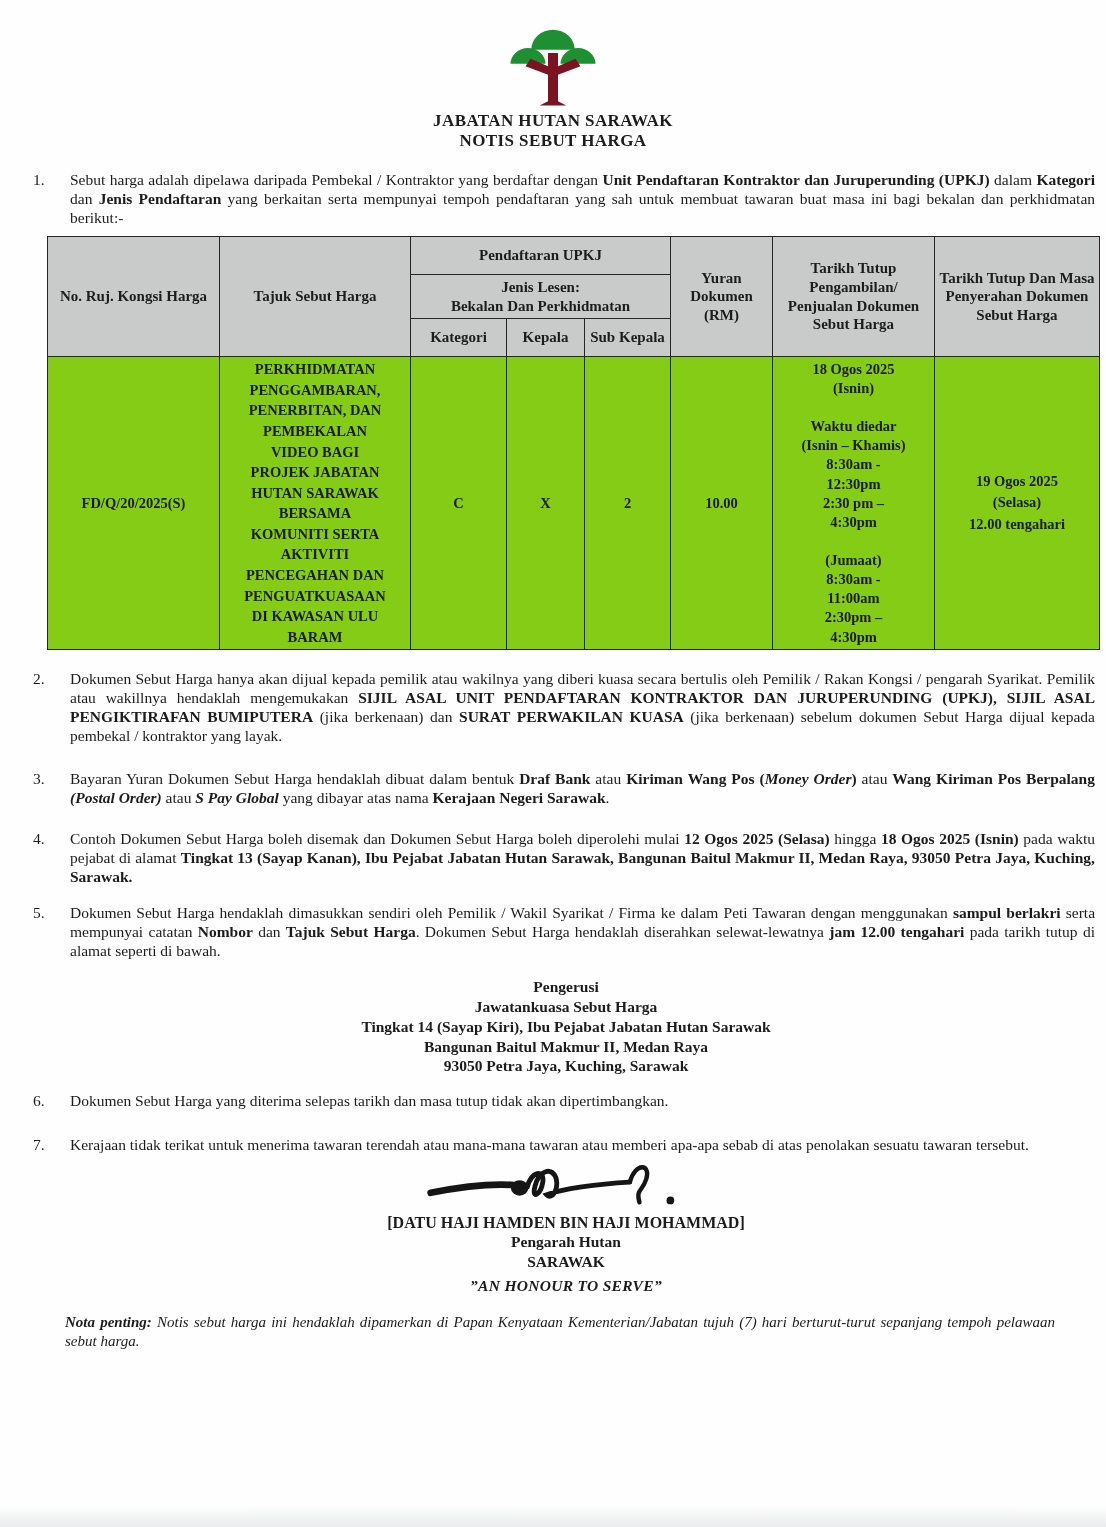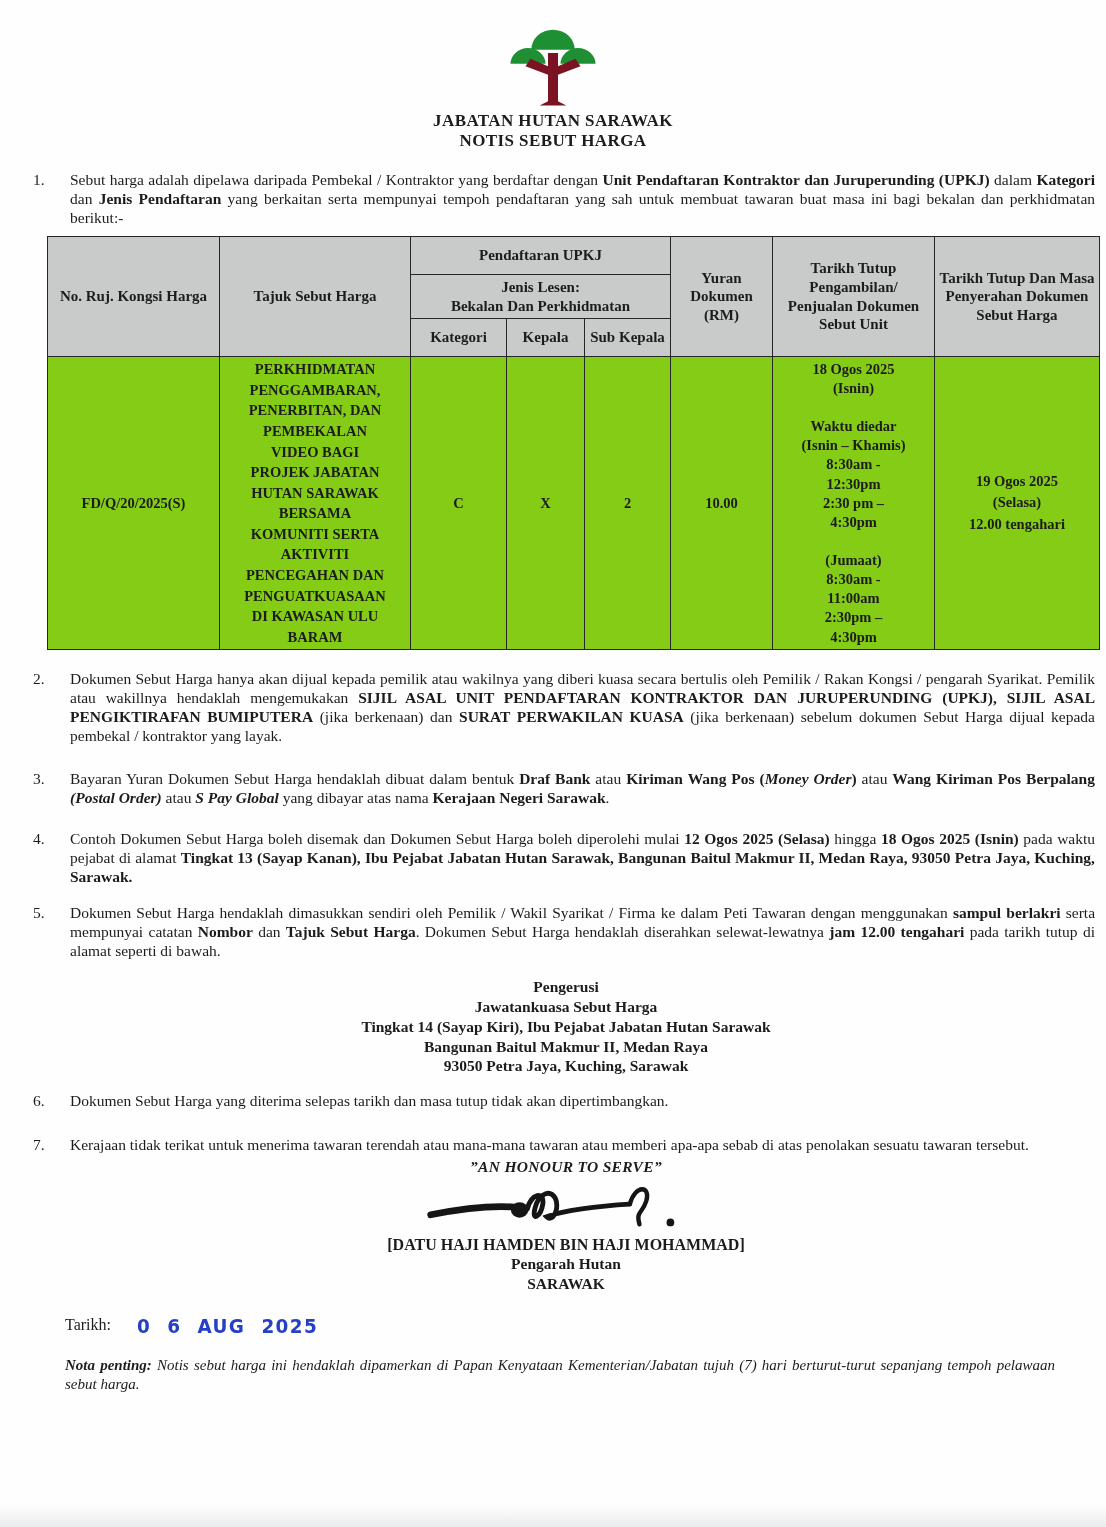--- a/index.html
+++ b/index.html
@@ -108,21 +108,21 @@
         <col style="width:102px">
         <col style="width:162px">
         <col style="width:165px">
     </colgroup>
     <thead style="background-color: rgb(201, 203, 202);">
       <tr class="hrow1">
         <td rowspan="3">No. Ruj. Kongsi Harga</td>
         <td rowspan="3">Tajuk Sebut Harga</td>
         <td colspan="3">Pendaftaran UPKJ</td>
         <td rowspan="3">Yuran Dokumen (RM)</td>
-        <td rowspan="3">Tarikh Tutup Pengambilan/ Penjualan Dokumen Sebut Unit</td>
+        <td rowspan="3">Tarikh Tutup Pengambilan/ Penjualan Dokumen Sebut Harga</td>
         <td rowspan="3">Tarikh Tutup Dan Masa Penyerahan Dokumen Sebut Harga</td>
       </tr>
       <tr class="hrow2">
         <td colspan="3">Jenis Lesen:<br>Bekalan Dan Perkhidmatan</td>
       </tr>
       <tr class="hrow3">
         <td>Kategori</td>
         <td>Kepala</td>
         <td>Sub Kepala</td>
       </tr>
@@ -162,37 +162,33 @@
 
   <div class="doc-item mt-para6">
     <span class="item-no">6.</span>
     <div class="item-text"><span>Dokumen Sebut Harga yang diterima selepas tarikh dan masa tutup tidak akan dipertimbangkan.</span></div>
   </div>
   <div class="doc-item mt-para7">
     <span class="item-no">7.</span>
     <div class="item-text"><span>Kerajaan tidak terikat untuk menerima tawaran terendah atau mana-mana tawaran atau memberi apa-apa sebab di atas penolakan sesuatu tawaran tersebut.</span></div>
   </div>
 
-  <div class="centered motto2">”AN HONOUR TO SERVE”</div>
-
   <div class="centered signature-wrap">
     <svg width="300" height="58" viewBox="0 0 300 60" aria-hidden="true">
       <g fill="none" stroke="#151515" stroke-linecap="round">
         <path d="M10 38 C40 32 68 28 96 30" stroke-width="7"></path>
         <ellipse cx="102" cy="33" rx="9" ry="8" fill="#151515" stroke="none"></ellipse>
         <path d="M110 32 C114 16 128 13 126 27 C124 40 114 46 118 31 C122 15 136 10 140 24 C142 34 136 46 130 40 C146 34 182 29 216 27" stroke-width="5"></path>
         <path d="M216 27 C222 6 238 8 233 24 C229 37 222 34 226 48" stroke-width="4.5"></path>
         <circle cx="258" cy="46" r="4" fill="#151515" stroke="none"></circle>
       </g>
     </svg>
     <div class="sig-name">[DATU HAJI HAMDEN BIN HAJI MOHAMMAD]</div>
     <div class="sig-title">Pengarah Hutan</div>
     <div class="sig-title">SARAWAK</div>
   </div>
 
-  <div class="date-row">
-    <span class="date-label">Tarikh:</span>
-    <span class="date-stamp" style="color: rgb(37, 64, 196);">0 6 AUG 2025</span>
-  </div>
+  <div class="centered motto2">”AN HONOUR TO SERVE”</div>
+
 
   <div class="footer-note"><span class="b i">Nota penting:</span><span class="i">  Notis sebut harga ini hendaklah dipamerkan di Papan Kenyataan Kementerian/Jabatan tujuh (7) hari berturut-turut sepanjang tempoh pelawaan sebut harga.</span></div>
 
 </div>
 
 </body></html>

